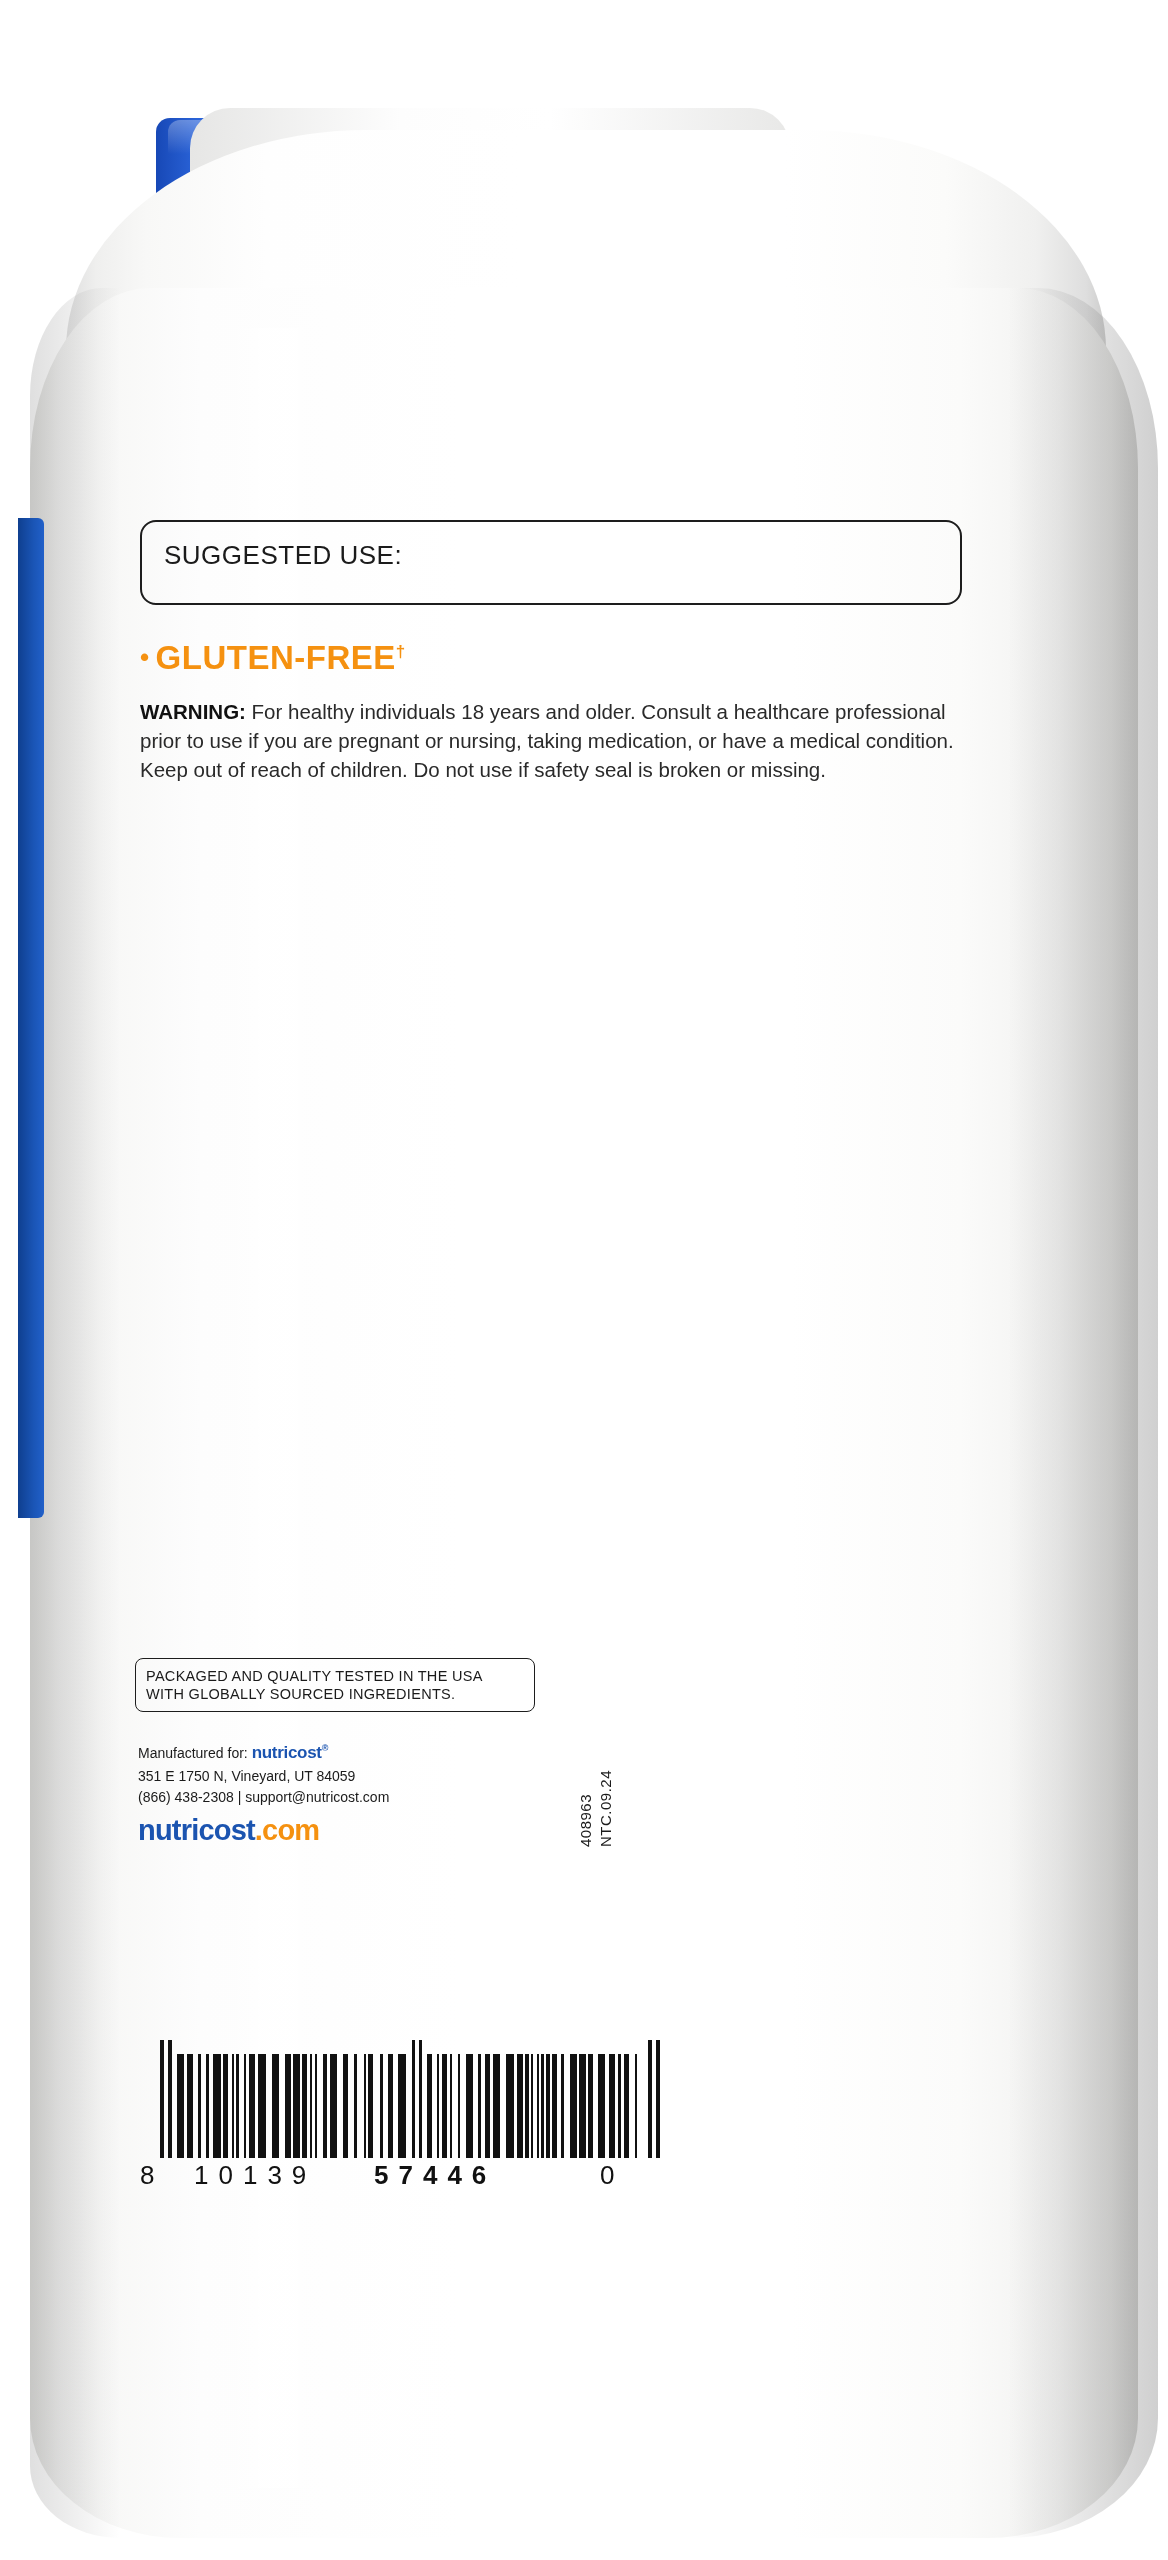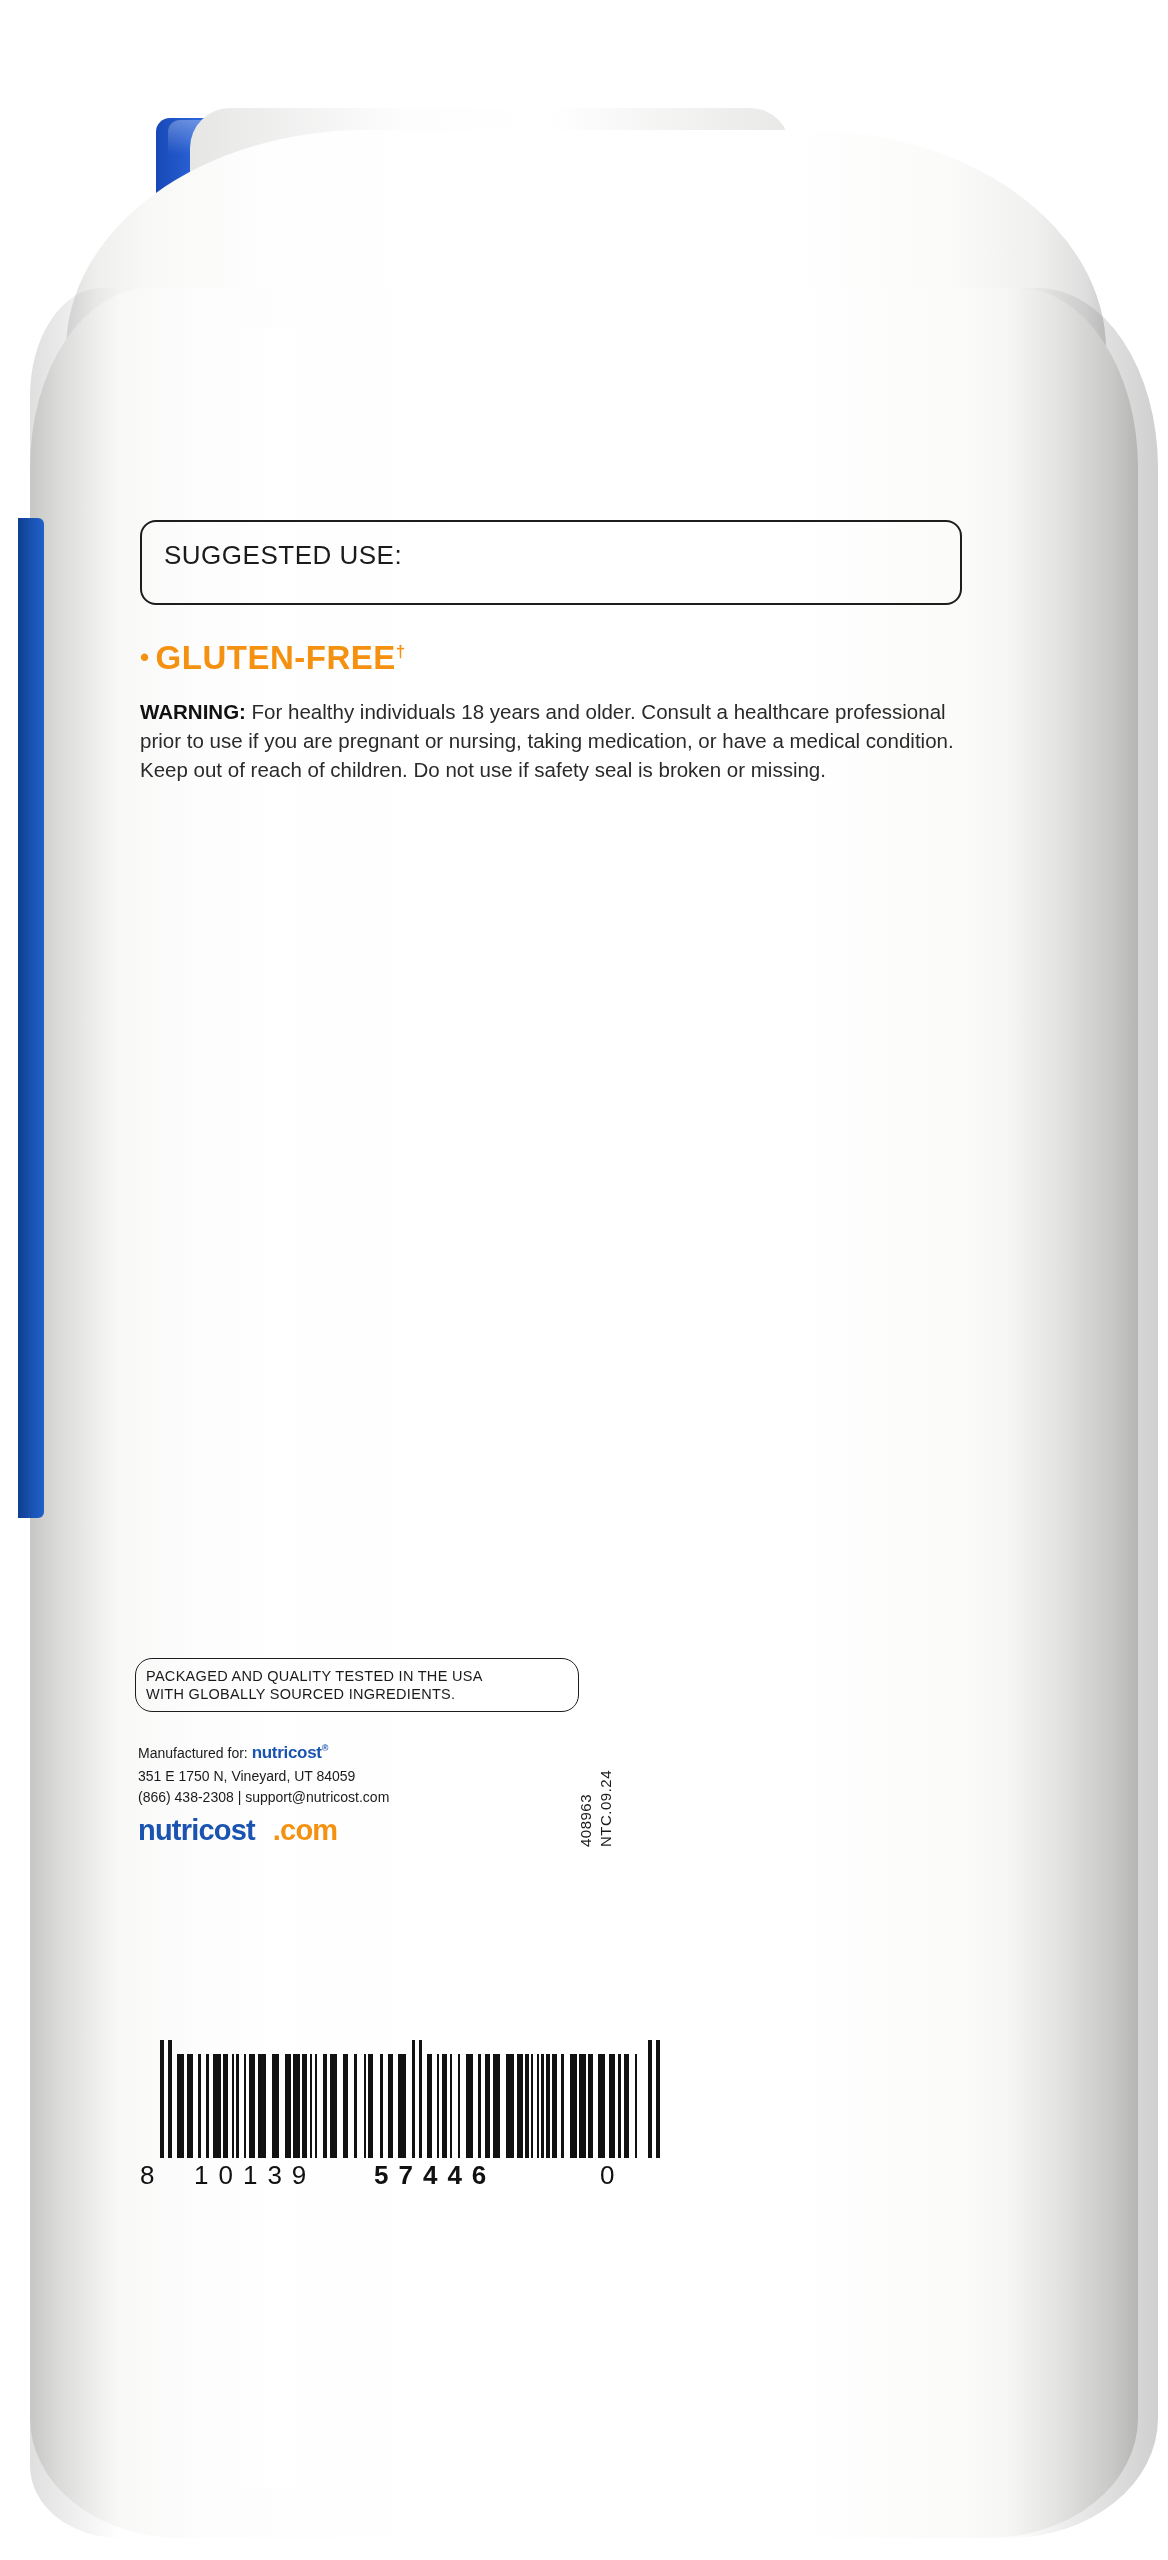--- a/index.html
+++ b/index.html
@@ -171,23 +171,23 @@
   .warning b {
     font-weight: bold;
     color: #111;
   }
 
   
   .packaged-box {
     position: absolute;
     left: 135px;
     top: 1658px;
-    width: 444px;
+    width: 400px;
     border: 1.5px solid #1d1d1d;
-    border-radius: 17px;
+    border-radius: 8px;
     padding: 8px 10px;
     box-sizing: border-box;
   }
   .packaged-line {
     font-size: 14.5px;
     letter-spacing: 0.3px;
     line-height: 1.25;
     color: #1b1b1b;
   }
 
@@ -210,21 +210,21 @@
   }
   .mfg-brand-inline sup { font-size: 9px; }
 
   .site {
     margin-top: 6px;
     font-size: 29px;
     font-weight: bold;
     letter-spacing: -0.8px;
   }
   .site .blue { color: #1b54b0; }
-  .site .orange { color: #f59110; margin-left: 18px; }
+  .site .orange { color: #f59110; }
 
   .lot {
     position: absolute;
     left: 576px;
     top: 1770px;
     font-size: 15px;
     line-height: 1.35;
     color: #1b1b1b;
     writing-mode: vertical-rl;
     transform: rotate(180deg);

